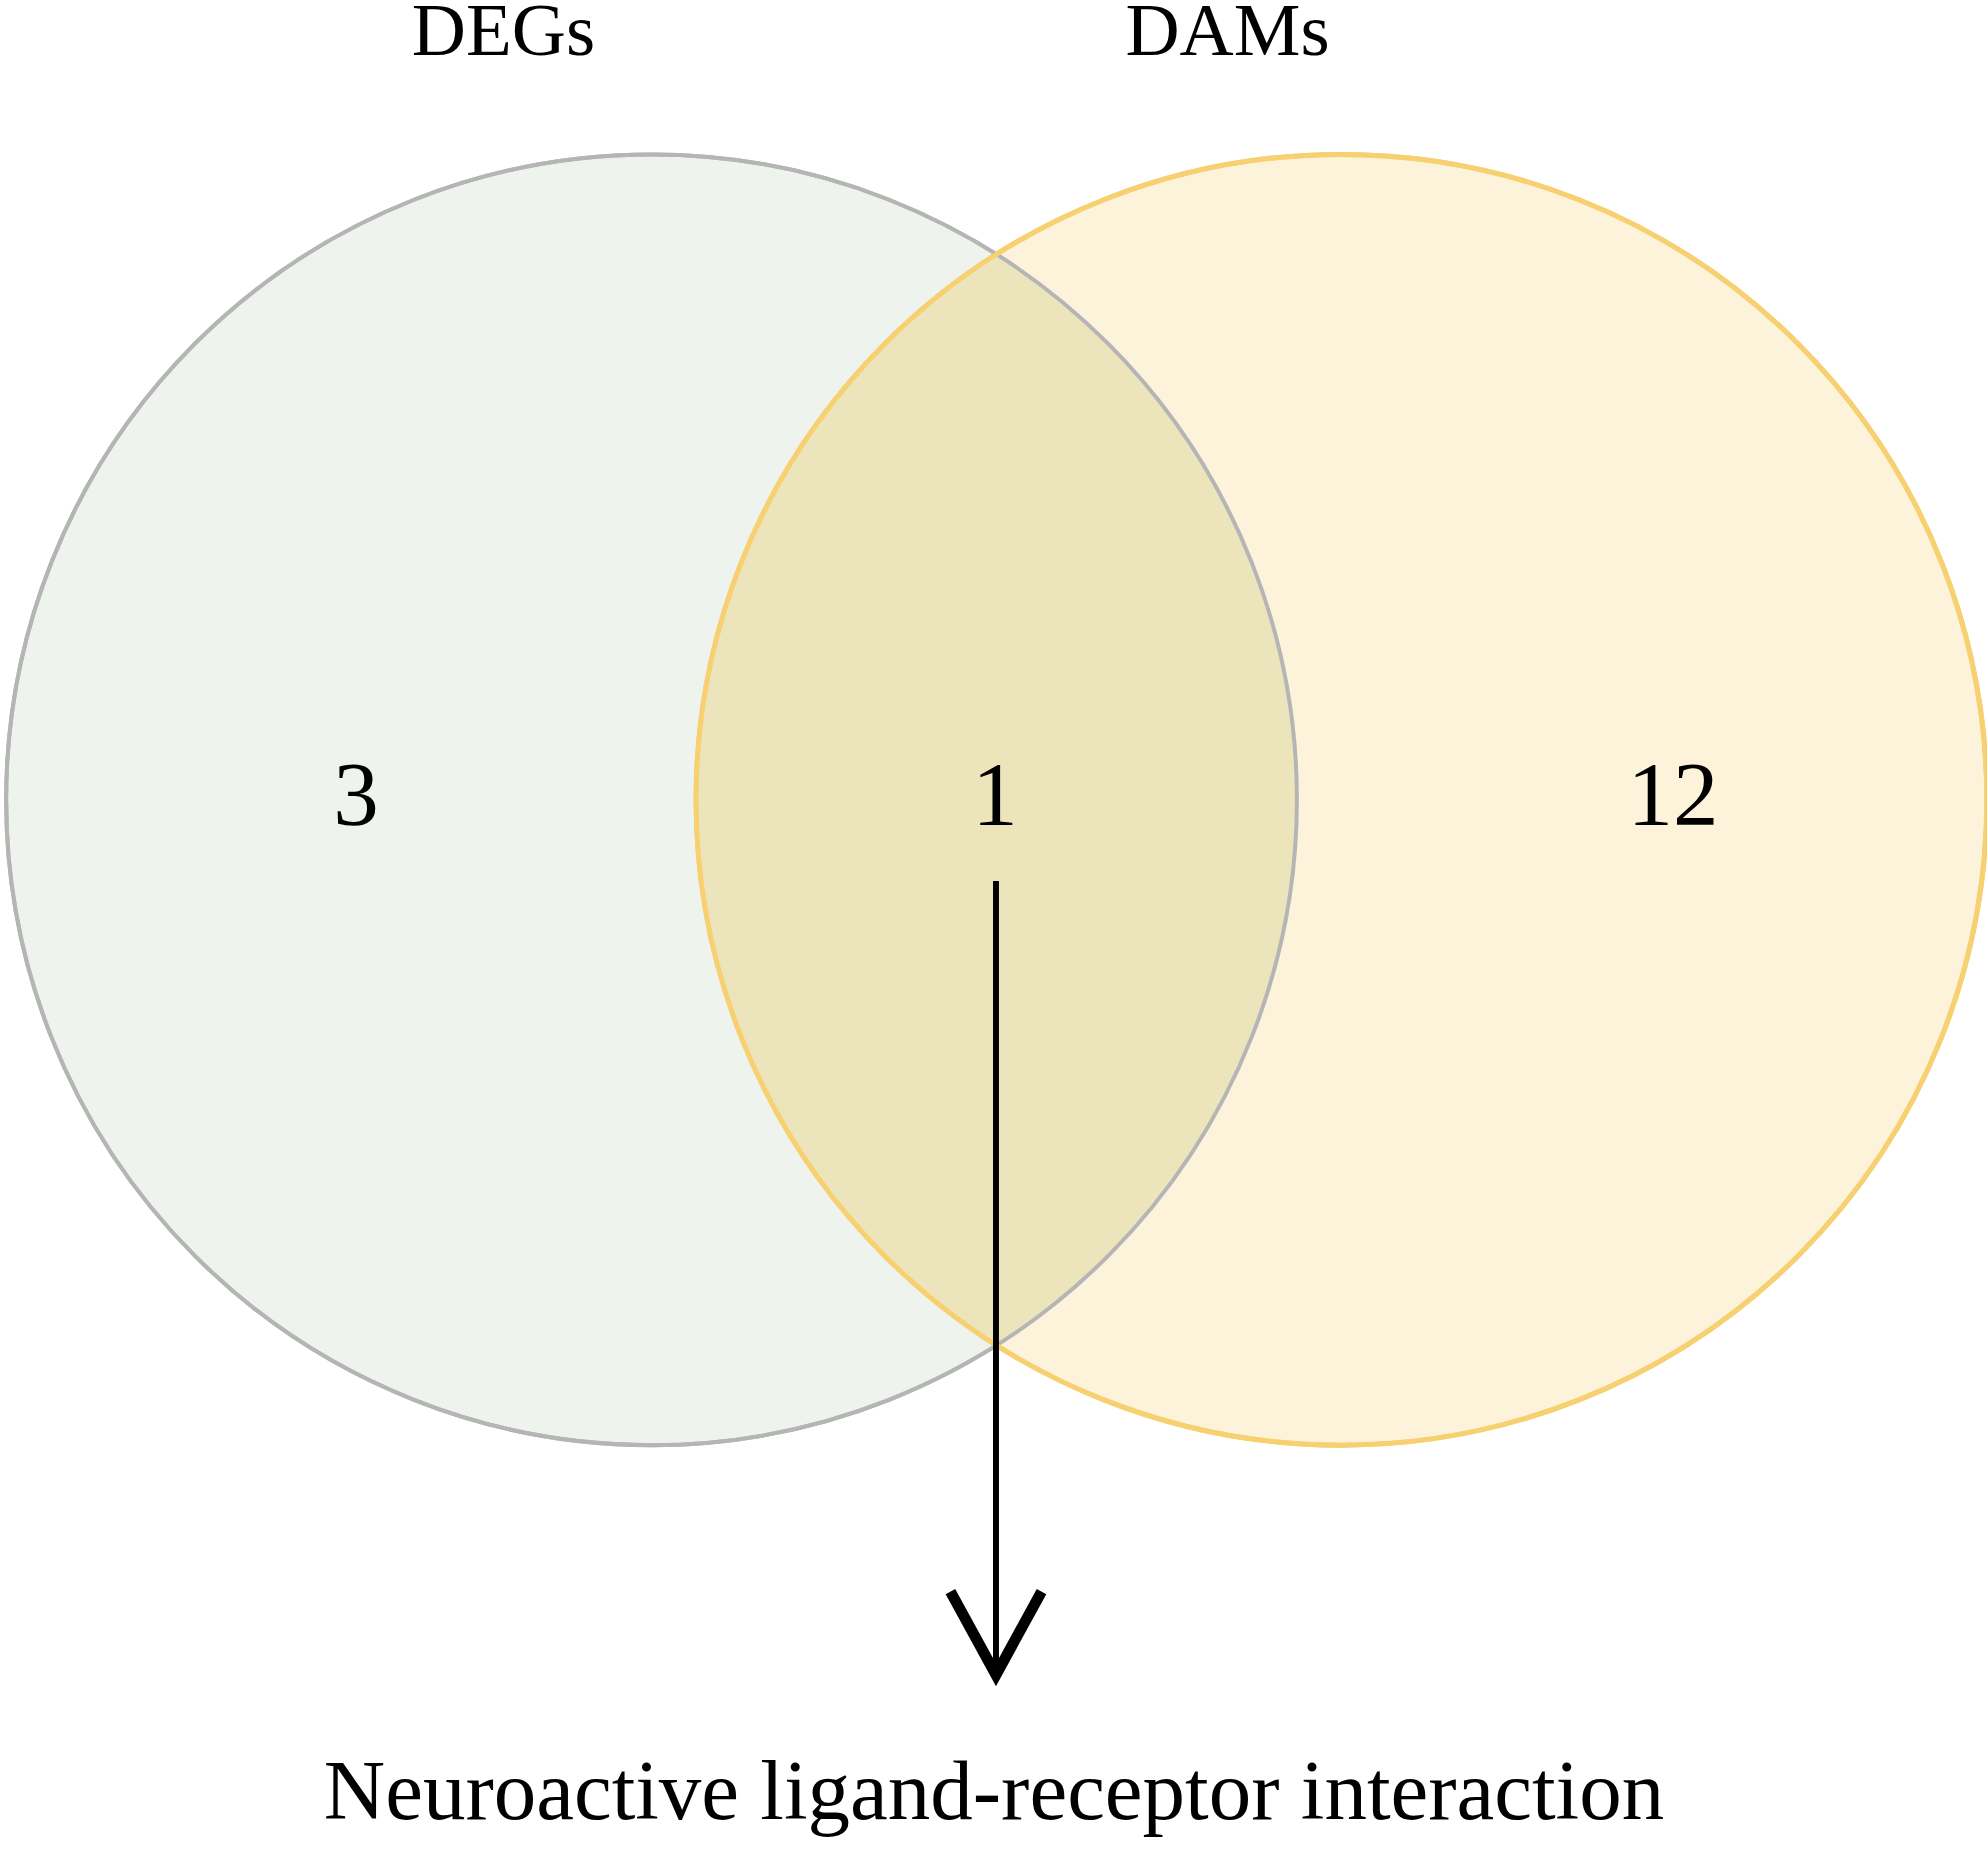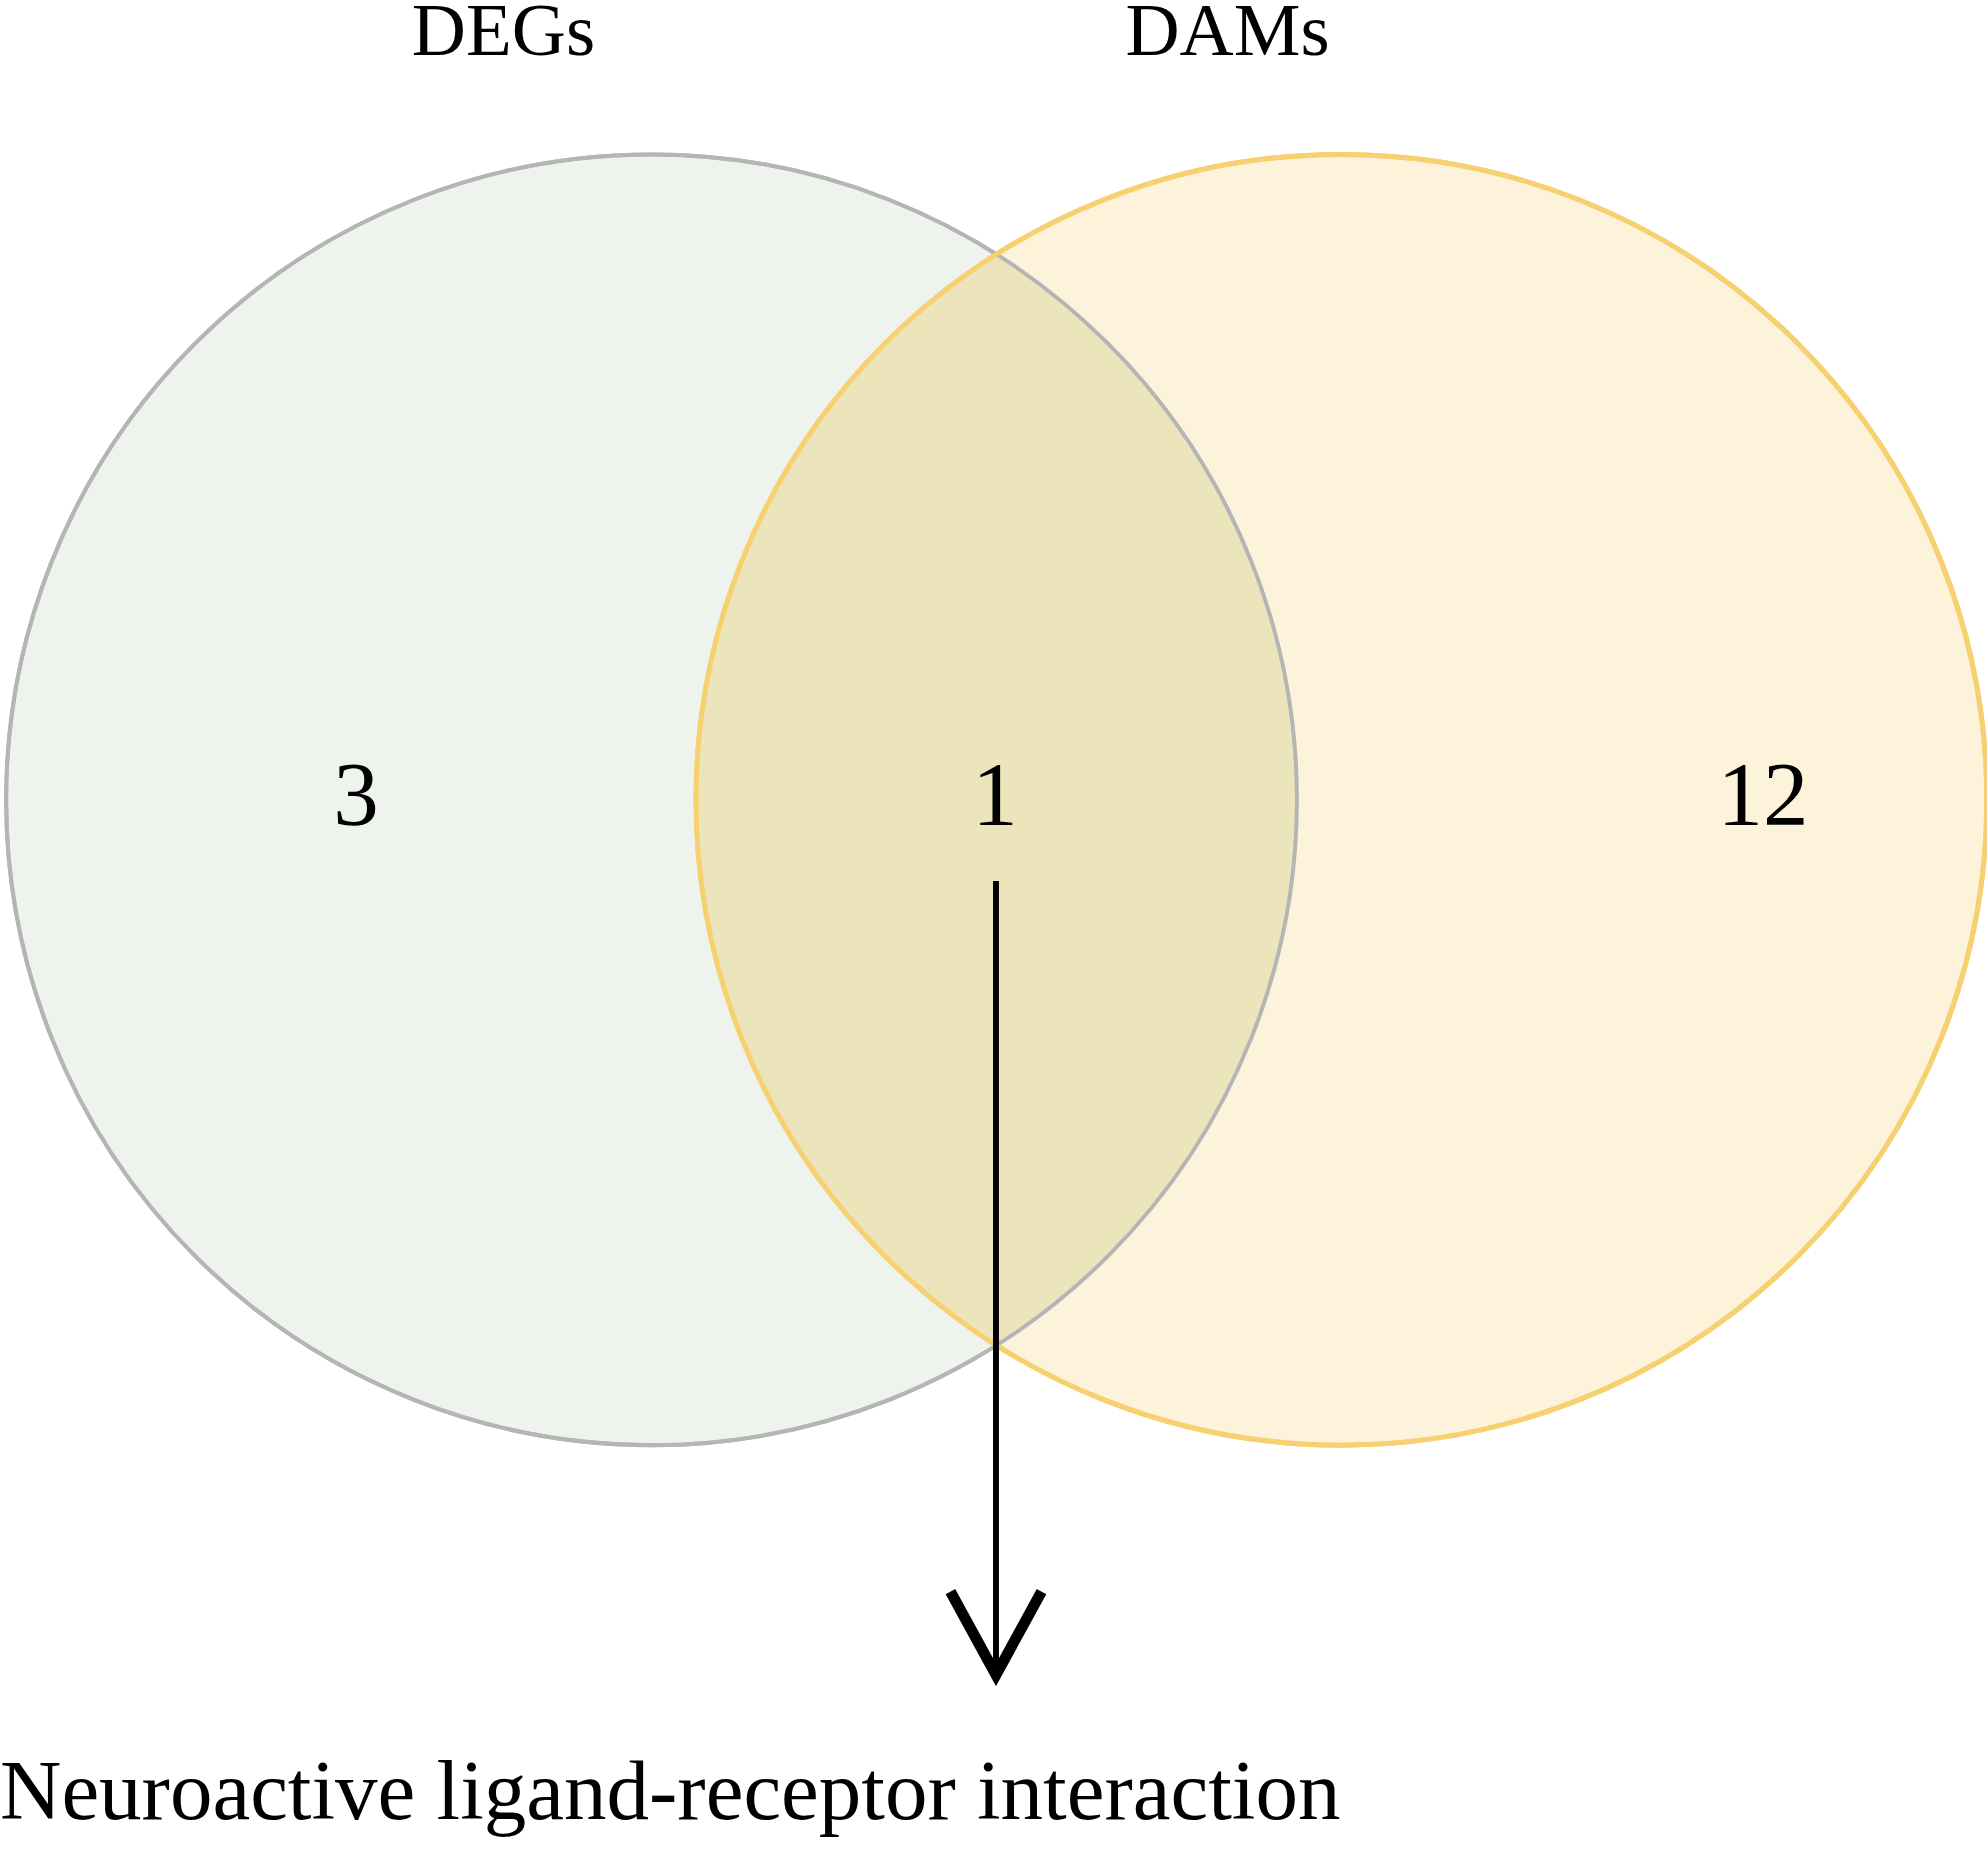--- a/index.html
+++ b/index.html
@@ -60,29 +60,30 @@
     left: 277px;
     top: 749px;
     width: 158px;
   }
   #count-intersection {
     left: 916px;
     top: 749px;
     width: 158px;
   }
   #count-right {
-    left: 1684px;
+    left: 1594px;
     top: 749px;
     width: 158px;
   }
   #caption {
     position: absolute;
     left: 0;
     top: 1744px;
     width: 1988px;
+    text-align: center;
     font-family: "Liberation Serif", "DejaVu Serif", serif;
     font-size: 85px;
     line-height: 1.1;
     color: #000000;
     white-space: nowrap;
   }
 </style>
 </head>
 <body>
 

